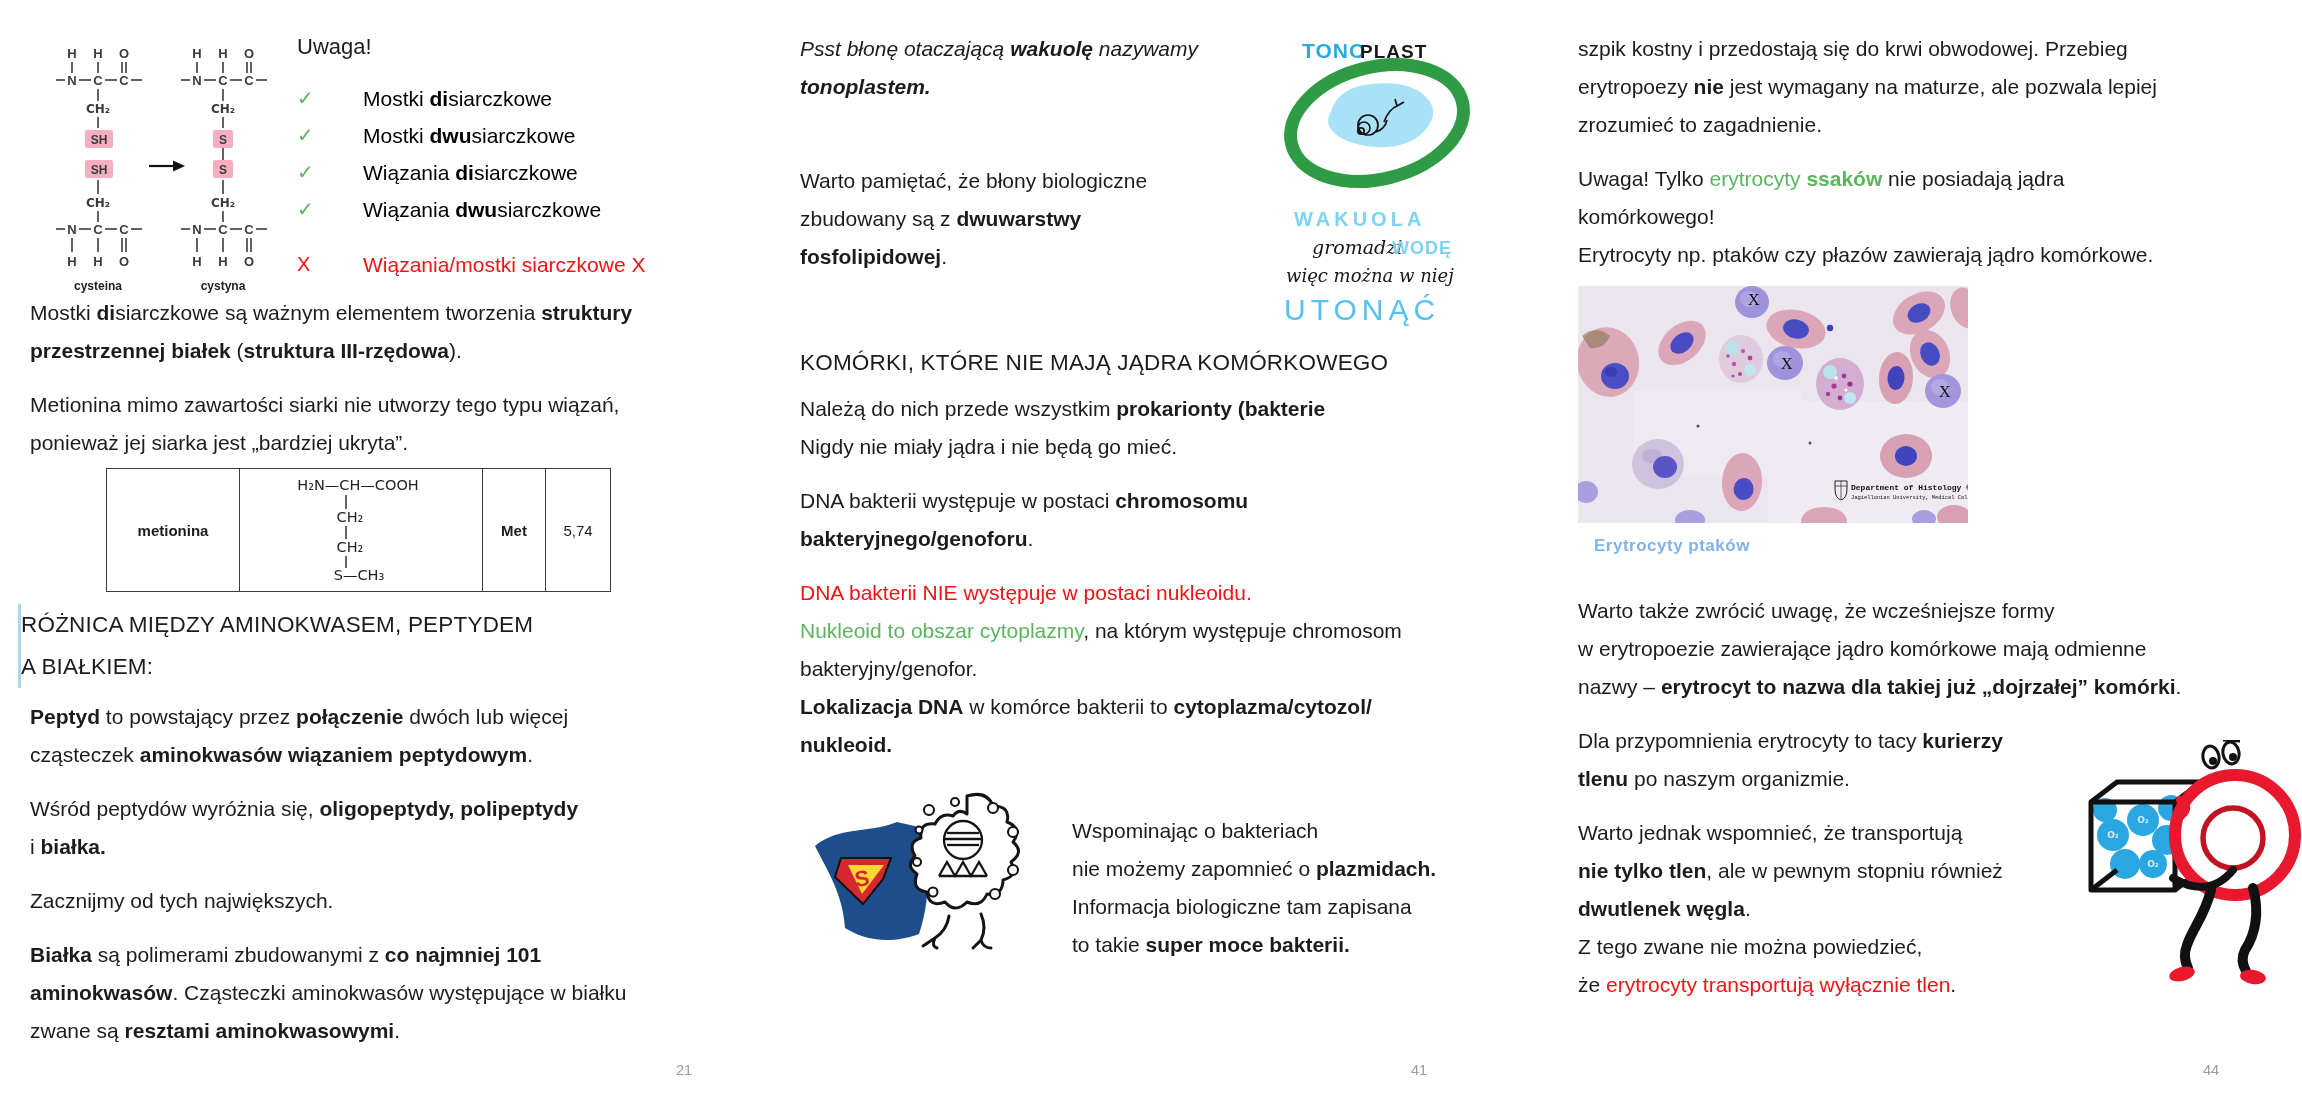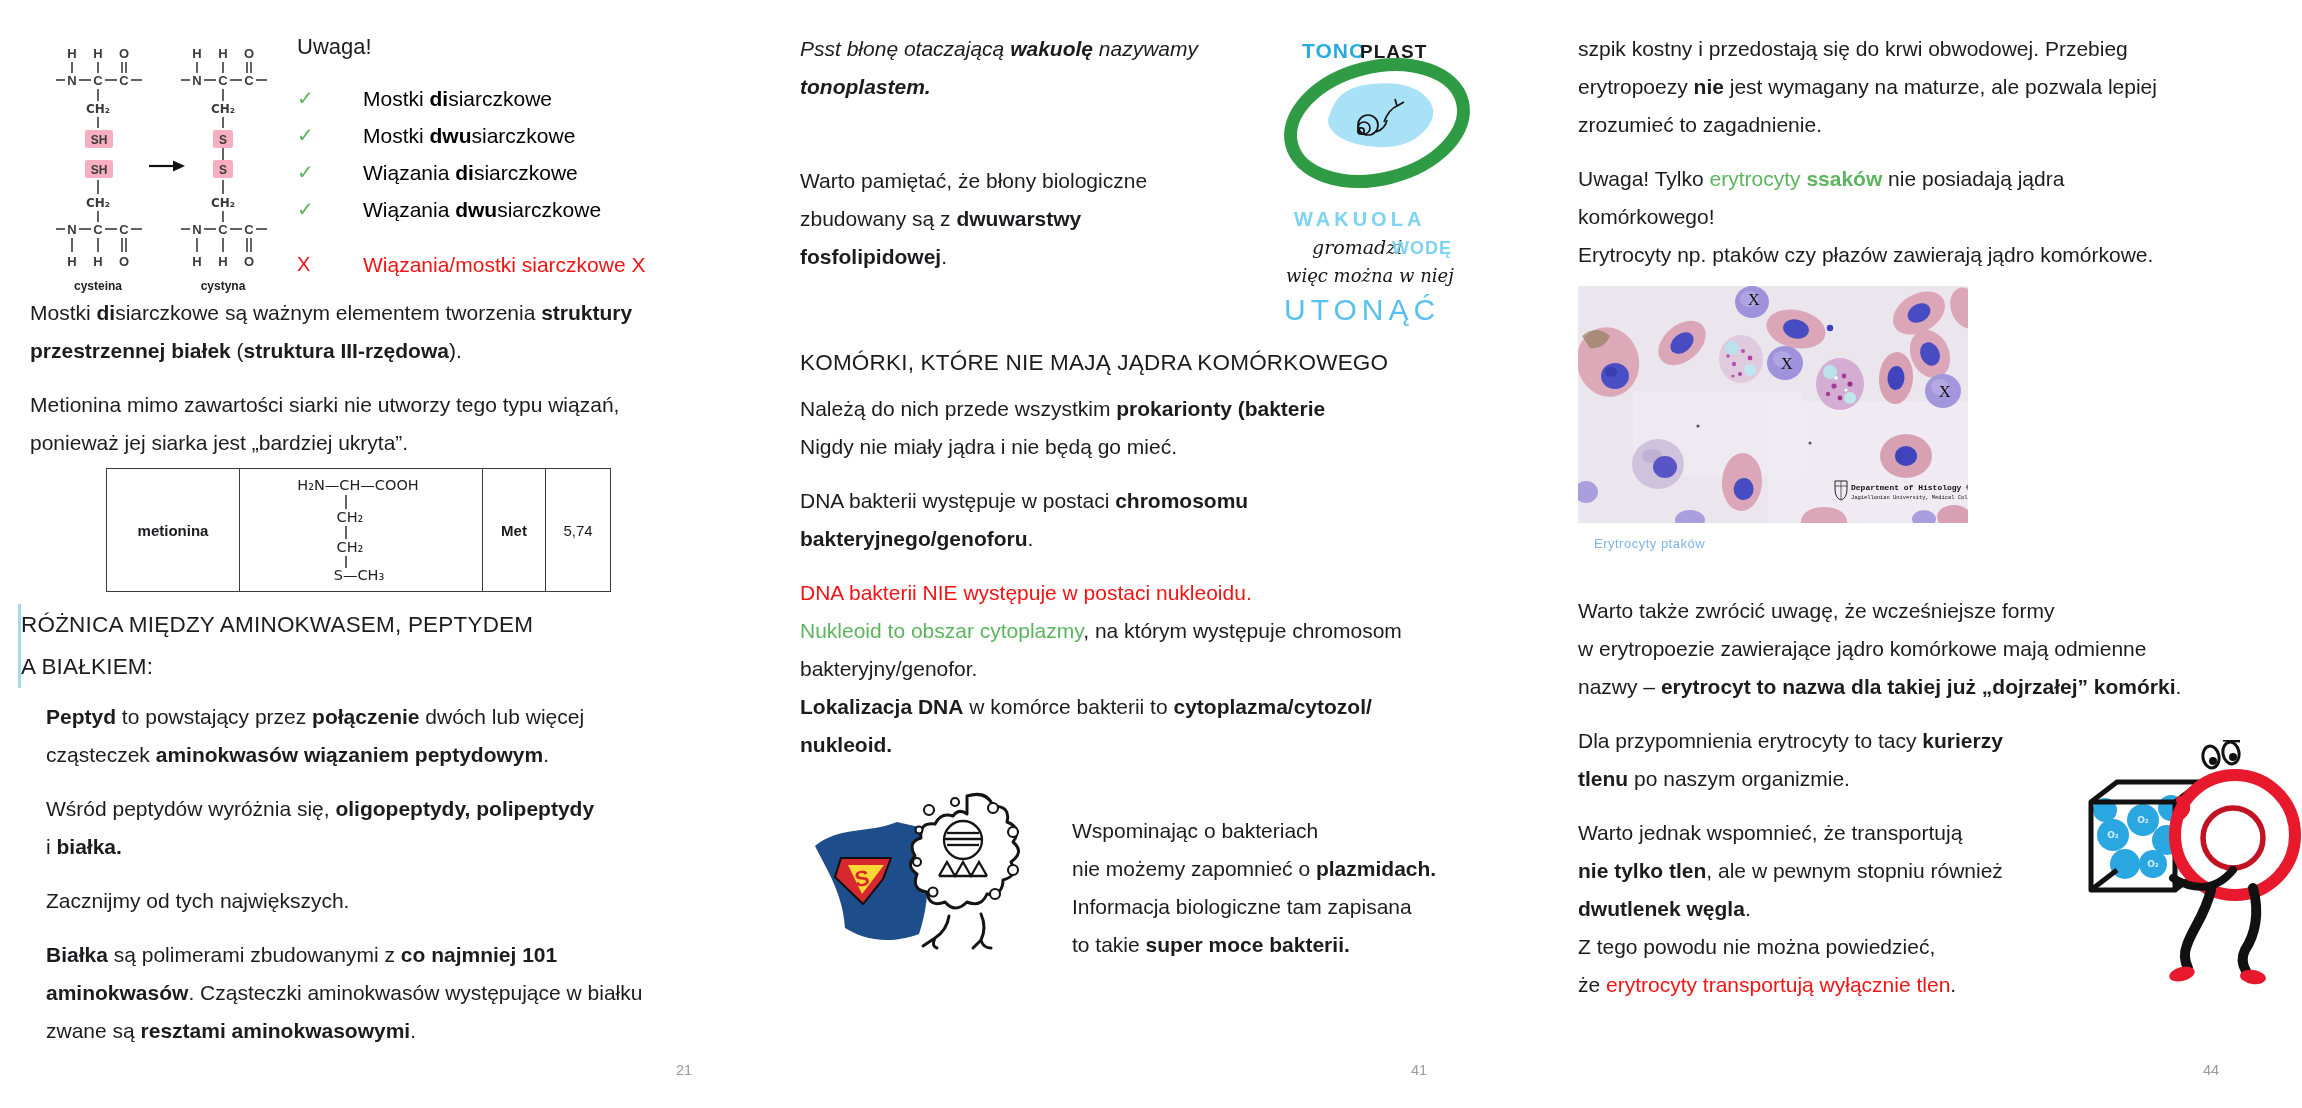--- a/index.html
+++ b/index.html
@@ -11,40 +11,40 @@
   
   .block{margin:0 0 16px 0;}
   .block.p{font-size:21px;line-height:38px;}
   .block.h{font-size:22.5px;line-height:42px;letter-spacing:.2px;margin-bottom:6px;}
   .block .line{white-space:nowrap;}
   .b{font-weight:700;}
   .c-green{color:#5bb55e;}
   .c-red{color:#f21414;}
   .gap-lg{margin-bottom:56px !important;font-style:italic;}
   
-  #p21-flow2 .block{margin-left:28px;}
+  #p21-flow2 .block{margin-left:12px;}
   #p21-flow2 .block.h{margin-left:0;border-left:3px solid #a8d8f0;padding-left:0;margin-bottom:10px;}
   
   .uwaga-title{font-size:22px;line-height:30px;margin-bottom:18px;color:#1c1c1e;}
   .check-row{display:flex;align-items:flex-start;font-size:21px;line-height:37px;}
   .check-row .mark{width:66px;flex:0 0 66px;font-size:20px;}
   .row-green .mark{color:#5bb55e;}
   .row-green .check-text{color:#000000;}
   .row-red{color:#f21414;}
   .check-row:last-child{margin-top:18px;}
   
   table.met{border-collapse:collapse;background:#fff;}
   table.met td{border:1.6px solid #3c3c3c;text-align:center;vertical-align:middle;}
   table.met .c1{width:130px;font-weight:700;font-size:15px;}
   table.met .c2{width:240px;}
   table.met .c3{width:60px;font-weight:700;font-size:15px;}
   table.met .c4{width:62px;font-size:15px;}
   
   .pagenum{font-size:14.5px;color:#9b9b9b;}
-  .caption{font-size:13px;font-weight:400;letter-spacing:.5px;color:#7fb3ea;padding-left:16px;}
+  .caption{font-size:17px;font-weight:700;letter-spacing:.5px;color:#7fb3ea;padding-left:16px;}
   .formula-text{font-family:"DejaVu Sans",sans-serif;}
   svg text{user-select:none;}
 </style>
 </head>
 <body>
 
 <div class="page" id="page-21">
 
   <svg class="abs" style="left:52px;top:40px" width="235" height="270" viewBox="0 0 235 270">
     <g font-family="Liberation Sans,sans-serif" font-size="13" font-weight="700" fill="#3b3b3b" text-anchor="middle">
@@ -448,21 +448,21 @@
         <div class="line"><span>nazwy – </span><span class="b">erytrocyt to nazwa dla takiej już „dojrzałej” komórki</span><span>.</span></div>
       </div>
       <div class="block p">
         <div class="line"><span>Dla przypomnienia erytrocyty to tacy </span><span class="b">kurierzy</span></div>
         <div class="line"><span class="b">tlenu</span><span> po naszym organizmie.</span></div>
       </div>
       <div class="block p">
         <div class="line"><span>Warto jednak wspomnieć, że transportują</span></div>
         <div class="line"><span class="b">nie tylko tlen</span><span>, ale w pewnym stopniu również</span></div>
         <div class="line"><span class="b">dwutlenek węgla</span><span>.</span></div>
-        <div class="line"><span>Z tego powodu nie można powiedzieć,</span></div>
+        <div class="line"><span>Z tego zwane nie można powiedzieć,</span></div>
         <div class="line"><span>że </span><span class="c-red">erytrocyty transportują wyłącznie tlen</span><span>.</span></div>
       </div>
     </div>
 
   <svg class="abs" style="left:548px;top:740px" width="220" height="250" viewBox="0 0 220 250">
     <g>
       <circle cx="30" cy="95" r="16" fill="#2aa7e0"></circle>
         <circle cx="60" cy="80" r="16" fill="#2aa7e0"></circle>
       <circle cx="84" cy="100" r="15" fill="#2aa7e0"></circle>
         <circle cx="42" cy="124" r="15" fill="#2aa7e0"></circle>

